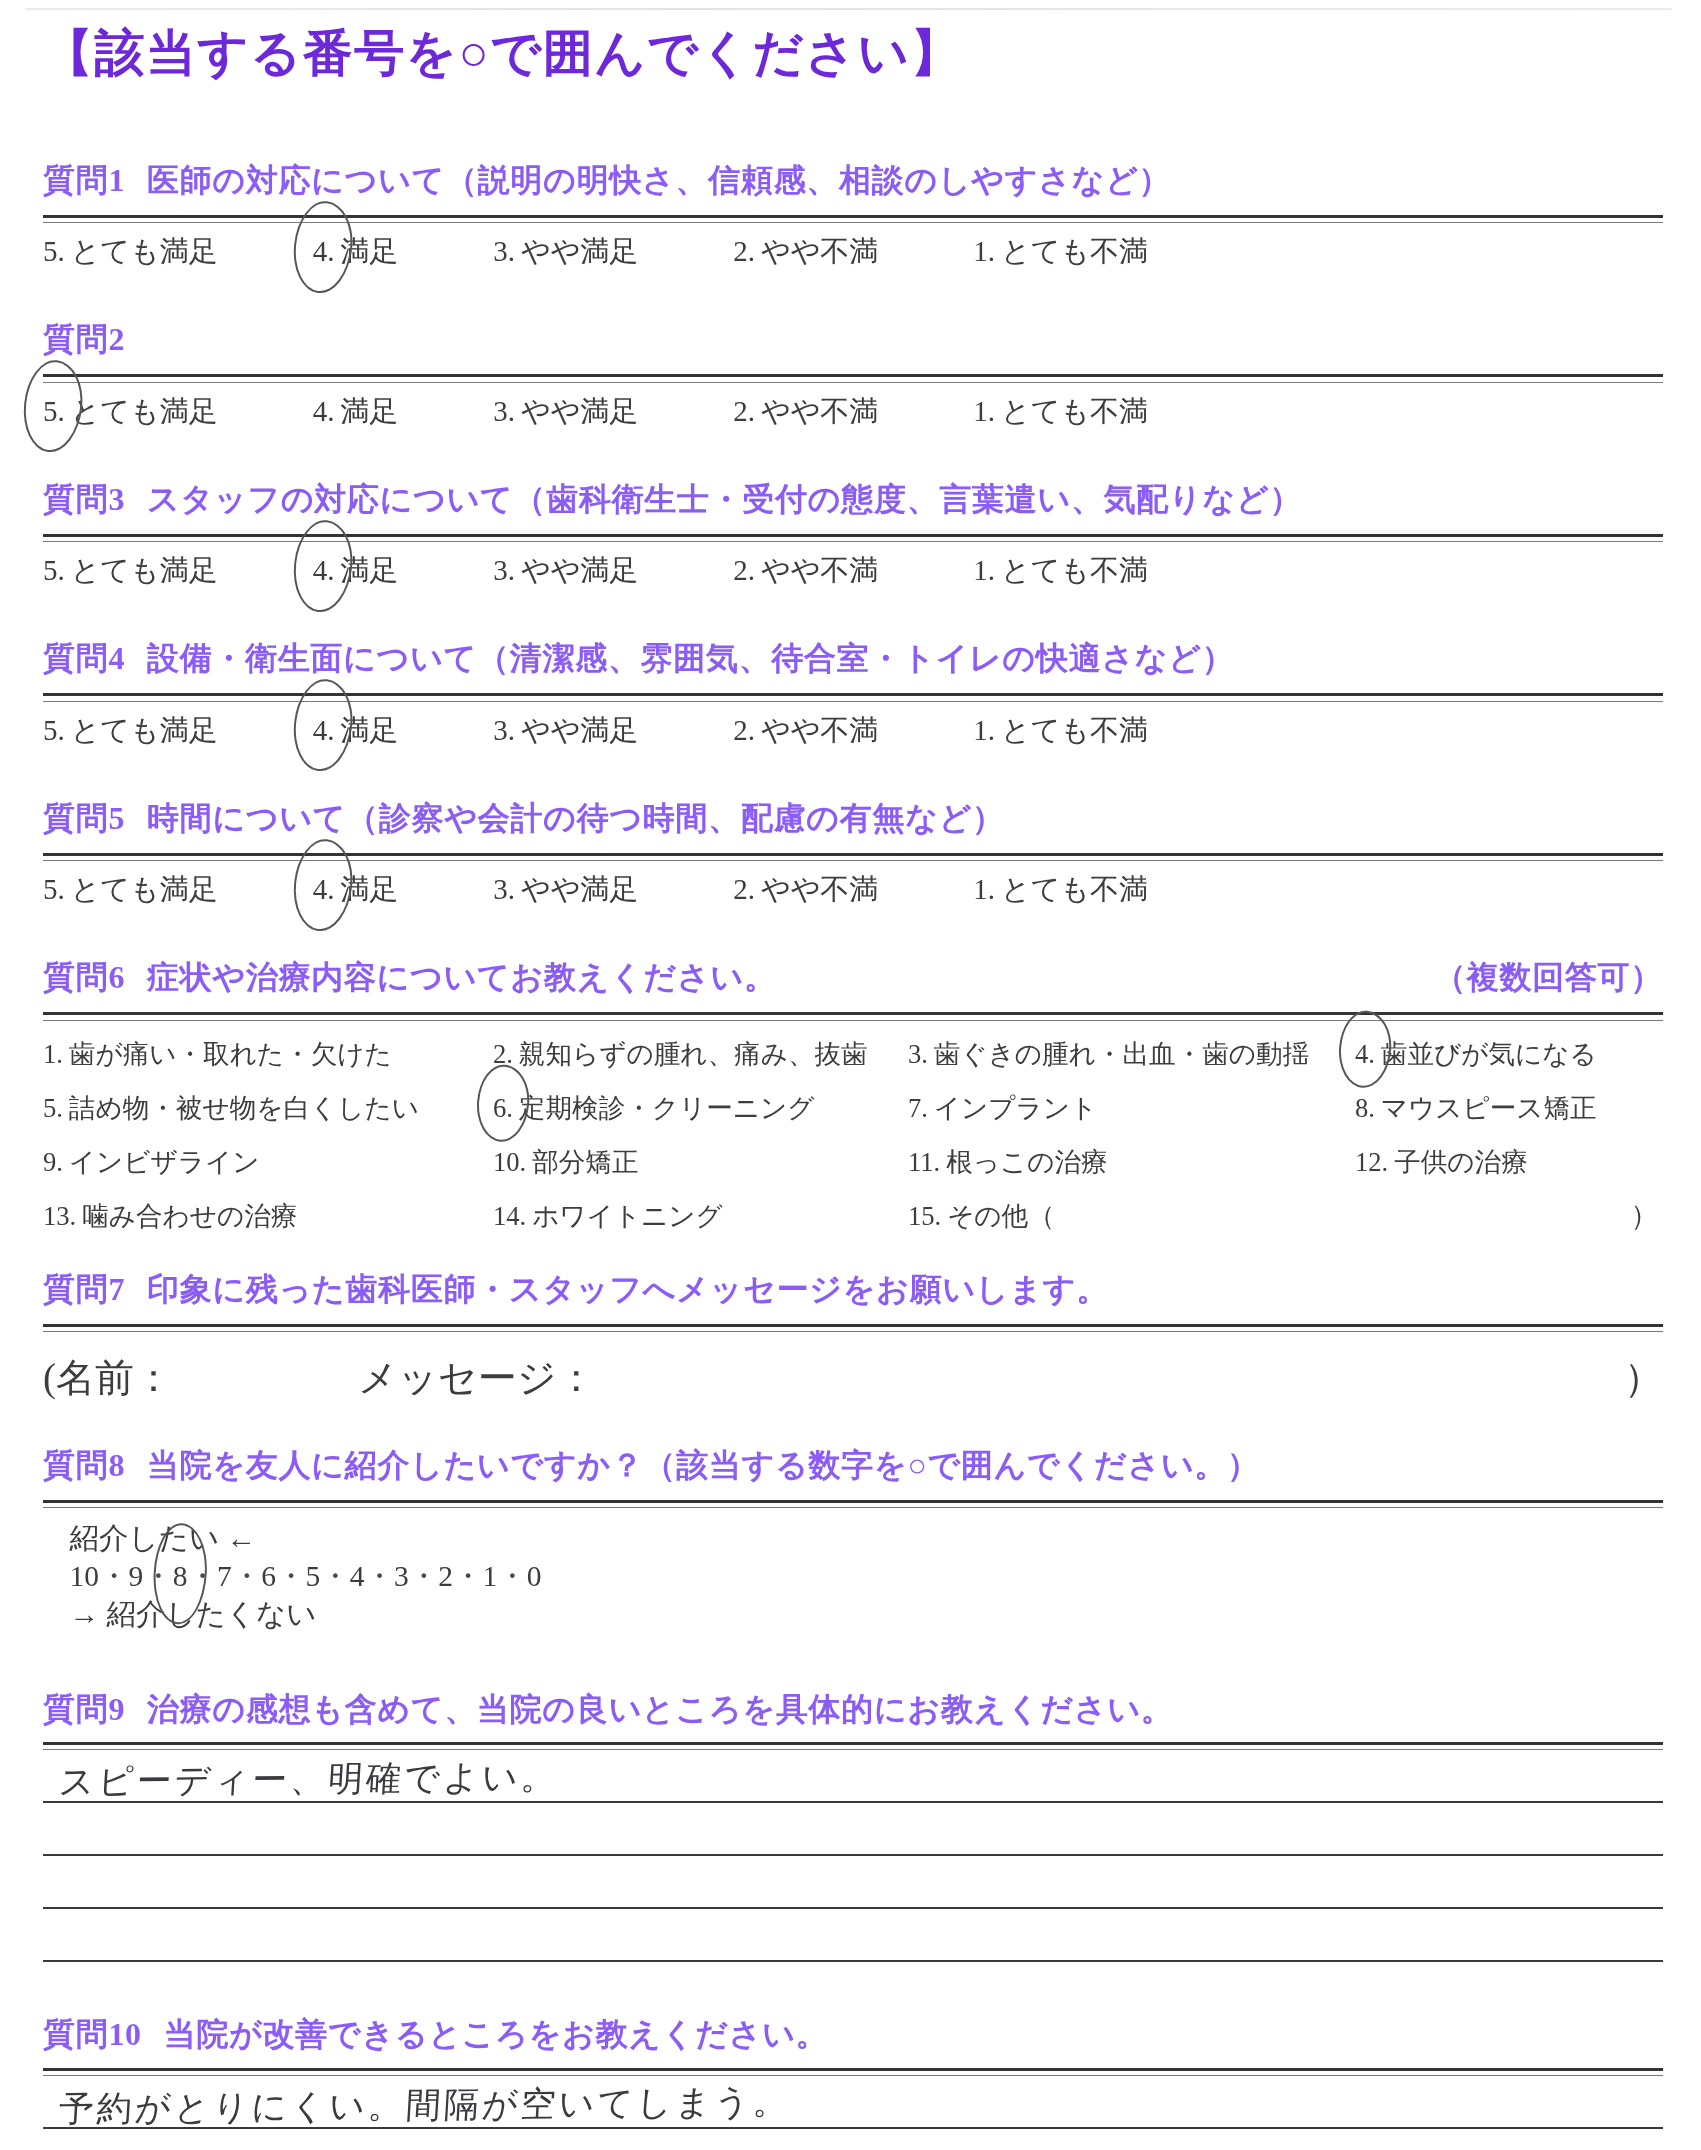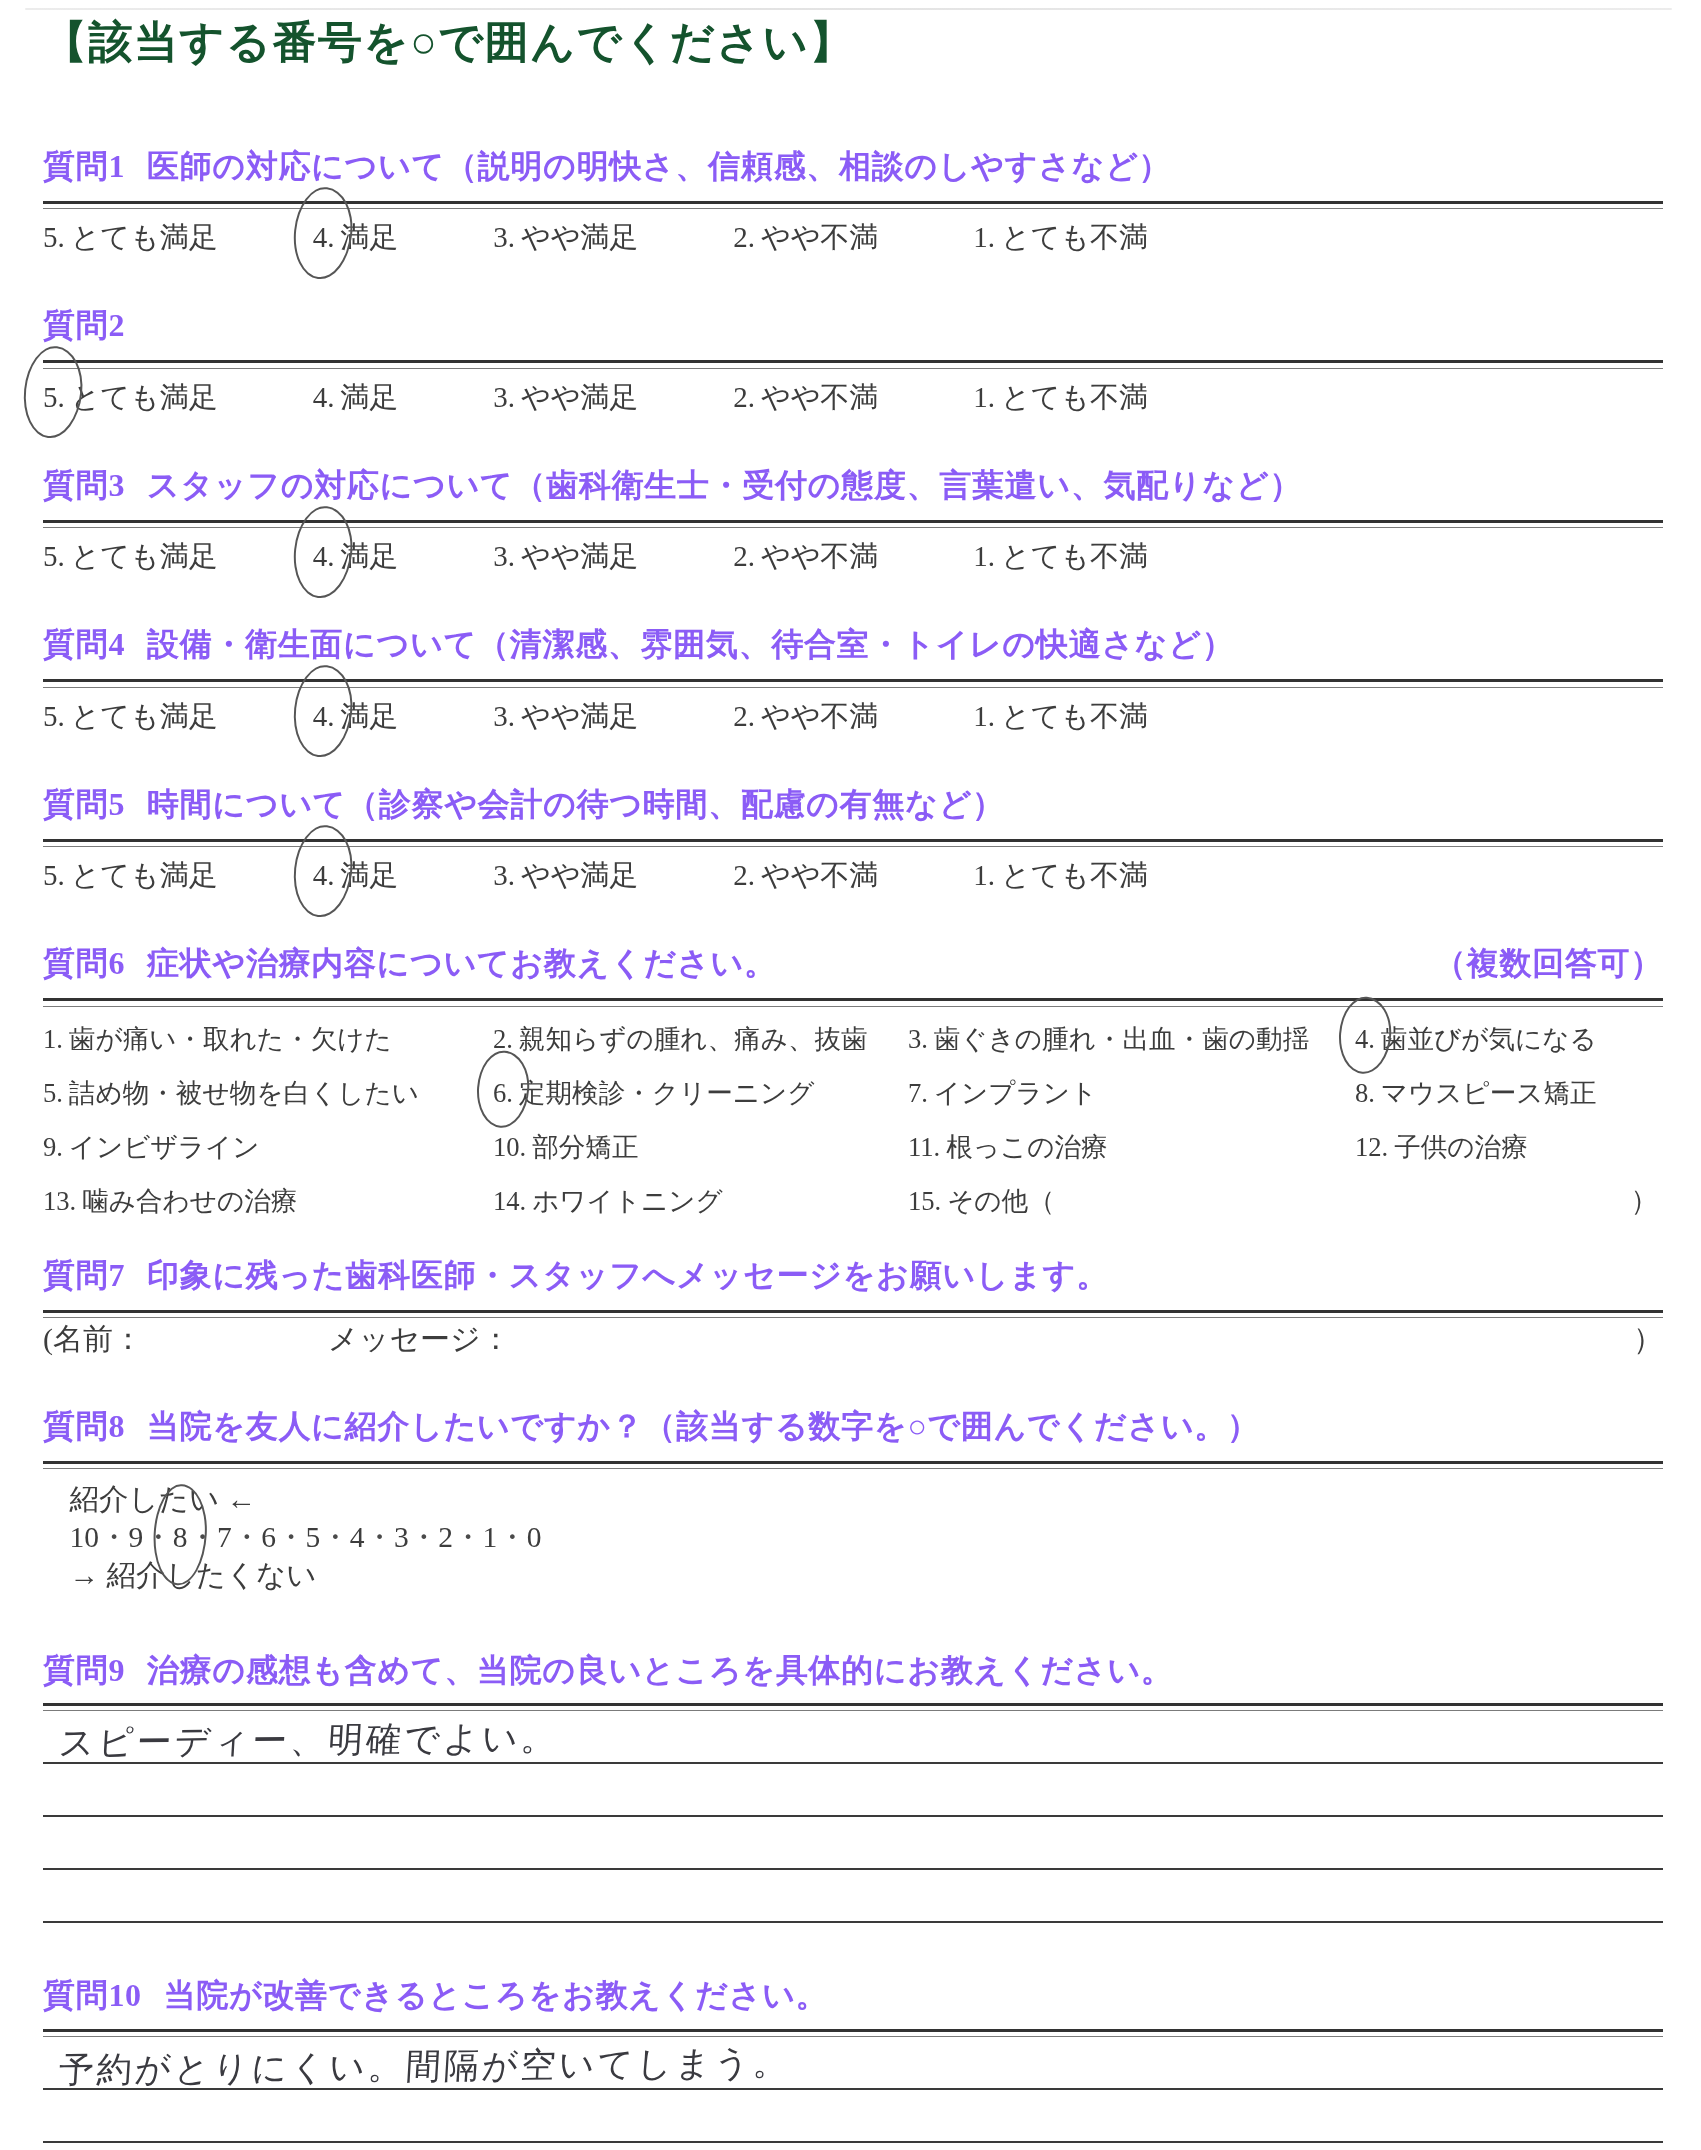--- a/index.html
+++ b/index.html
@@ -15,24 +15,24 @@
     width:100%;height:100%;
     padding:0 38px 0 43px;
     box-sizing:border-box;
   }
   .scan-artifact-top{
     position:absolute;top:8px;left:25px;right:29.5px;height:2.2px;
     background:linear-gradient(90deg,#ececec,#e2e2e2 40%,#ececec);
     border-radius:1.5px;
   }
   .doc-title{
-    margin:0;padding-top:17px;
-    font-size:44px;line-height:1.18;
+    margin:0;padding-top:24px;
+    font-size:50px;line-height:1.18;
     font-weight:600;letter-spacing:1.5px;
-    color:#14532d;
+    color:#6d28d9;
   }
   .doc-title + .q-block{margin-top:77px;}
 
   .q-block{margin-bottom:49px;}
   .q-title{
     font-size:32px;line-height:40px;font-weight:600;
     color:#8b5cf6;letter-spacing:0.7px;
     display:flex;align-items:baseline;
   }
   .q-label{margin-right:22px;white-space:nowrap;}
@@ -76,21 +76,21 @@
     align-items:center;
     font-size:26.6px;
     white-space:nowrap;
   }
   .q6-item{display:flex;align-items:baseline;}
   .q6-item .opt-num{margin-right:5.9px;}
   .q6-paren-close{text-align:right;font-size:28px;padding-right:4.4px;}
 
   
   .name-row{
-    margin-top:2px;font-size:30px;line-height:37px;
+    margin-top:27px;font-size:39px;line-height:37px;
     display:flex;align-items:baseline;justify-content:space-between;
   }
   .name-label{white-space:nowrap;}
   .message-label{white-space:nowrap;margin-left:185px;}
   .close-paren{margin-left:auto;}
 
   
   .scale-row{
     margin-top:10.3px;font-size:29.5px;line-height:38px;
     display:flex;align-items:baseline;white-space:nowrap;flex-direction:column;

